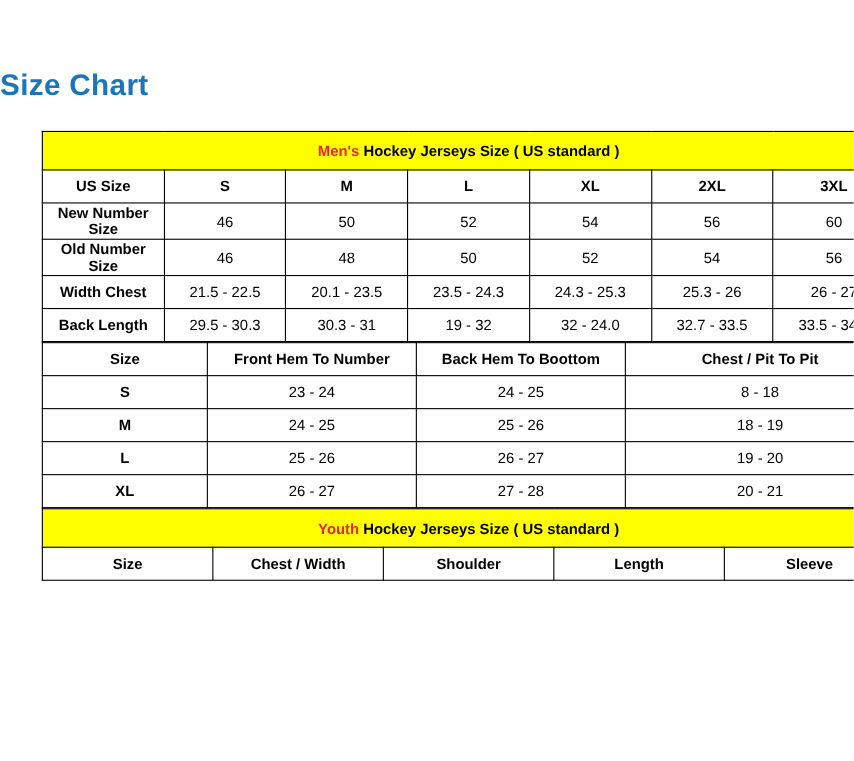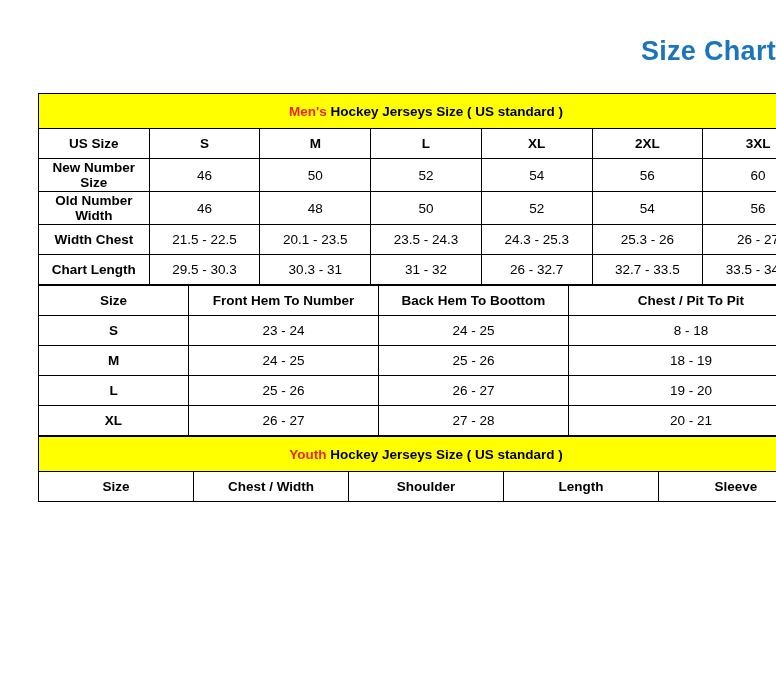--- a/index.html
+++ b/index.html
@@ -13,25 +13,25 @@
     font-family: "Liberation Sans", sans-serif;
     color: #000000;
   }
   .page {
     position: relative;
     width: 776px;
     height: 692px;
     box-sizing: border-box;
   }
   .title {
-    text-align: right;
+    text-align: left;
     color: #1b75bb;
     font-size: 27px;
     font-weight: bold;
-    padding-top: 36px;
+    padding-top: 62px;
     padding-bottom: 0;
     letter-spacing: 0.3px;
   }
   .chart-wrap {
     margin: 26px 38px 0 38px;
   }
   table.sizetable {
     border-collapse: collapse;
     width: 776px;
     table-layout: fixed;
@@ -89,43 +89,43 @@
       <tr>
         <td class="rowlabel">New Number Size</td>
         <td>46</td>
         <td>50</td>
         <td>52</td>
         <td>54</td>
         <td>56</td>
         <td>60</td>
       </tr>
       <tr>
-        <td class="rowlabel">Old Number Width</td>
+        <td class="rowlabel">Old Number Size</td>
         <td>46</td>
         <td>48</td>
         <td>50</td>
         <td>52</td>
         <td>54</td>
         <td>56</td>
       </tr>
       <tr>
         <td class="rowlabel">Width Chest</td>
         <td>21.5 - 22.5</td>
         <td>20.1 - 23.5</td>
         <td>23.5 - 24.3</td>
         <td>24.3 - 25.3</td>
         <td>25.3 - 26</td>
         <td>26 - 27</td>
       </tr>
       <tr>
-        <td class="rowlabel">Chart Length</td>
+        <td class="rowlabel">Back Length</td>
         <td>29.5 - 30.3</td>
         <td>30.3 - 31</td>
-        <td>31 - 32</td>
-        <td>26 - 32.7</td>
+        <td>19 - 32</td>
+        <td>32 - 24.0</td>
         <td>32.7 - 33.5</td>
         <td>33.5 - 34.6</td>
       </tr>
     </tbody>
       </table>
 
     <table class="sizetable">
       <tbody>
       <tr>
         <td class="col-head" style="width:145px">Size</td>

